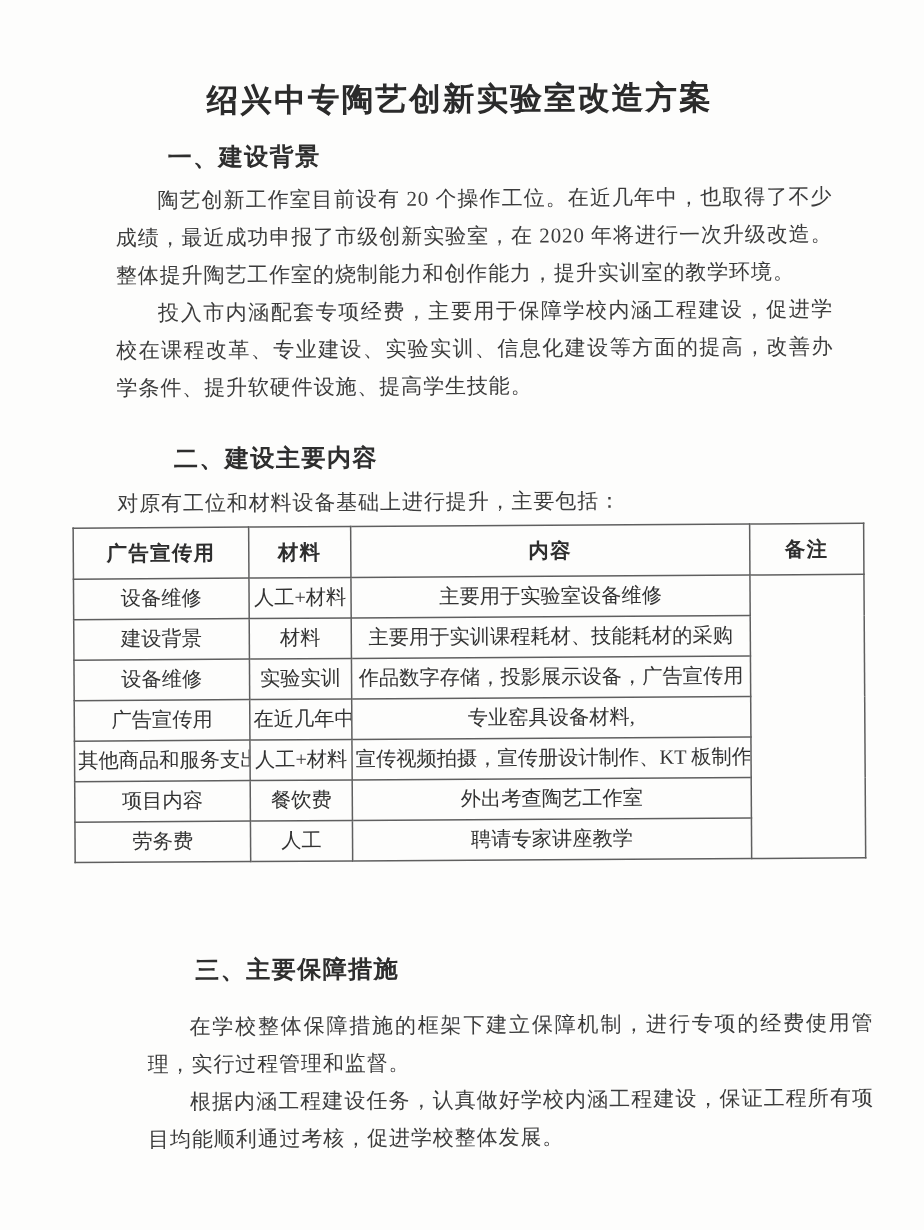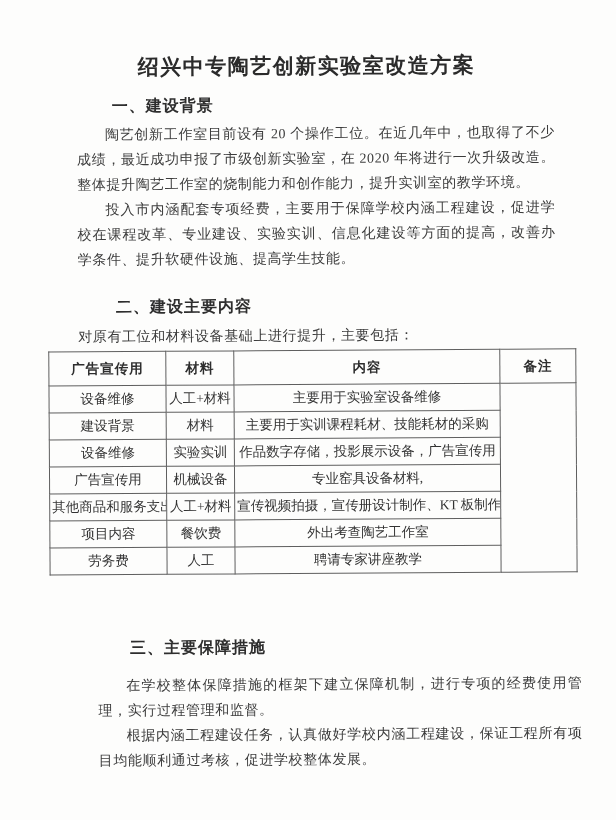--- a/index.html
+++ b/index.html
@@ -124,21 +124,21 @@
           <td>材料</td>
           <td>主要用于实训课程耗材、技能耗材的采购</td>
         </tr>
         <tr>
           <td>设备维修</td>
           <td>实验实训</td>
           <td>作品数字存储，投影展示设备，广告宣传用</td>
         </tr>
         <tr>
           <td>广告宣传用</td>
-          <td>机械设备</td>
+          <td>在近几年中</td>
           <td>专业窑具设备材料,</td>
         </tr>
         <tr>
           <td>其他商品和服务支出</td>
           <td>人工+材料</td>
           <td>宣传视频拍摄，宣传册设计制作、KT 板制作</td>
         </tr>
         <tr>
           <td>项目内容</td>
           <td>餐饮费</td>

